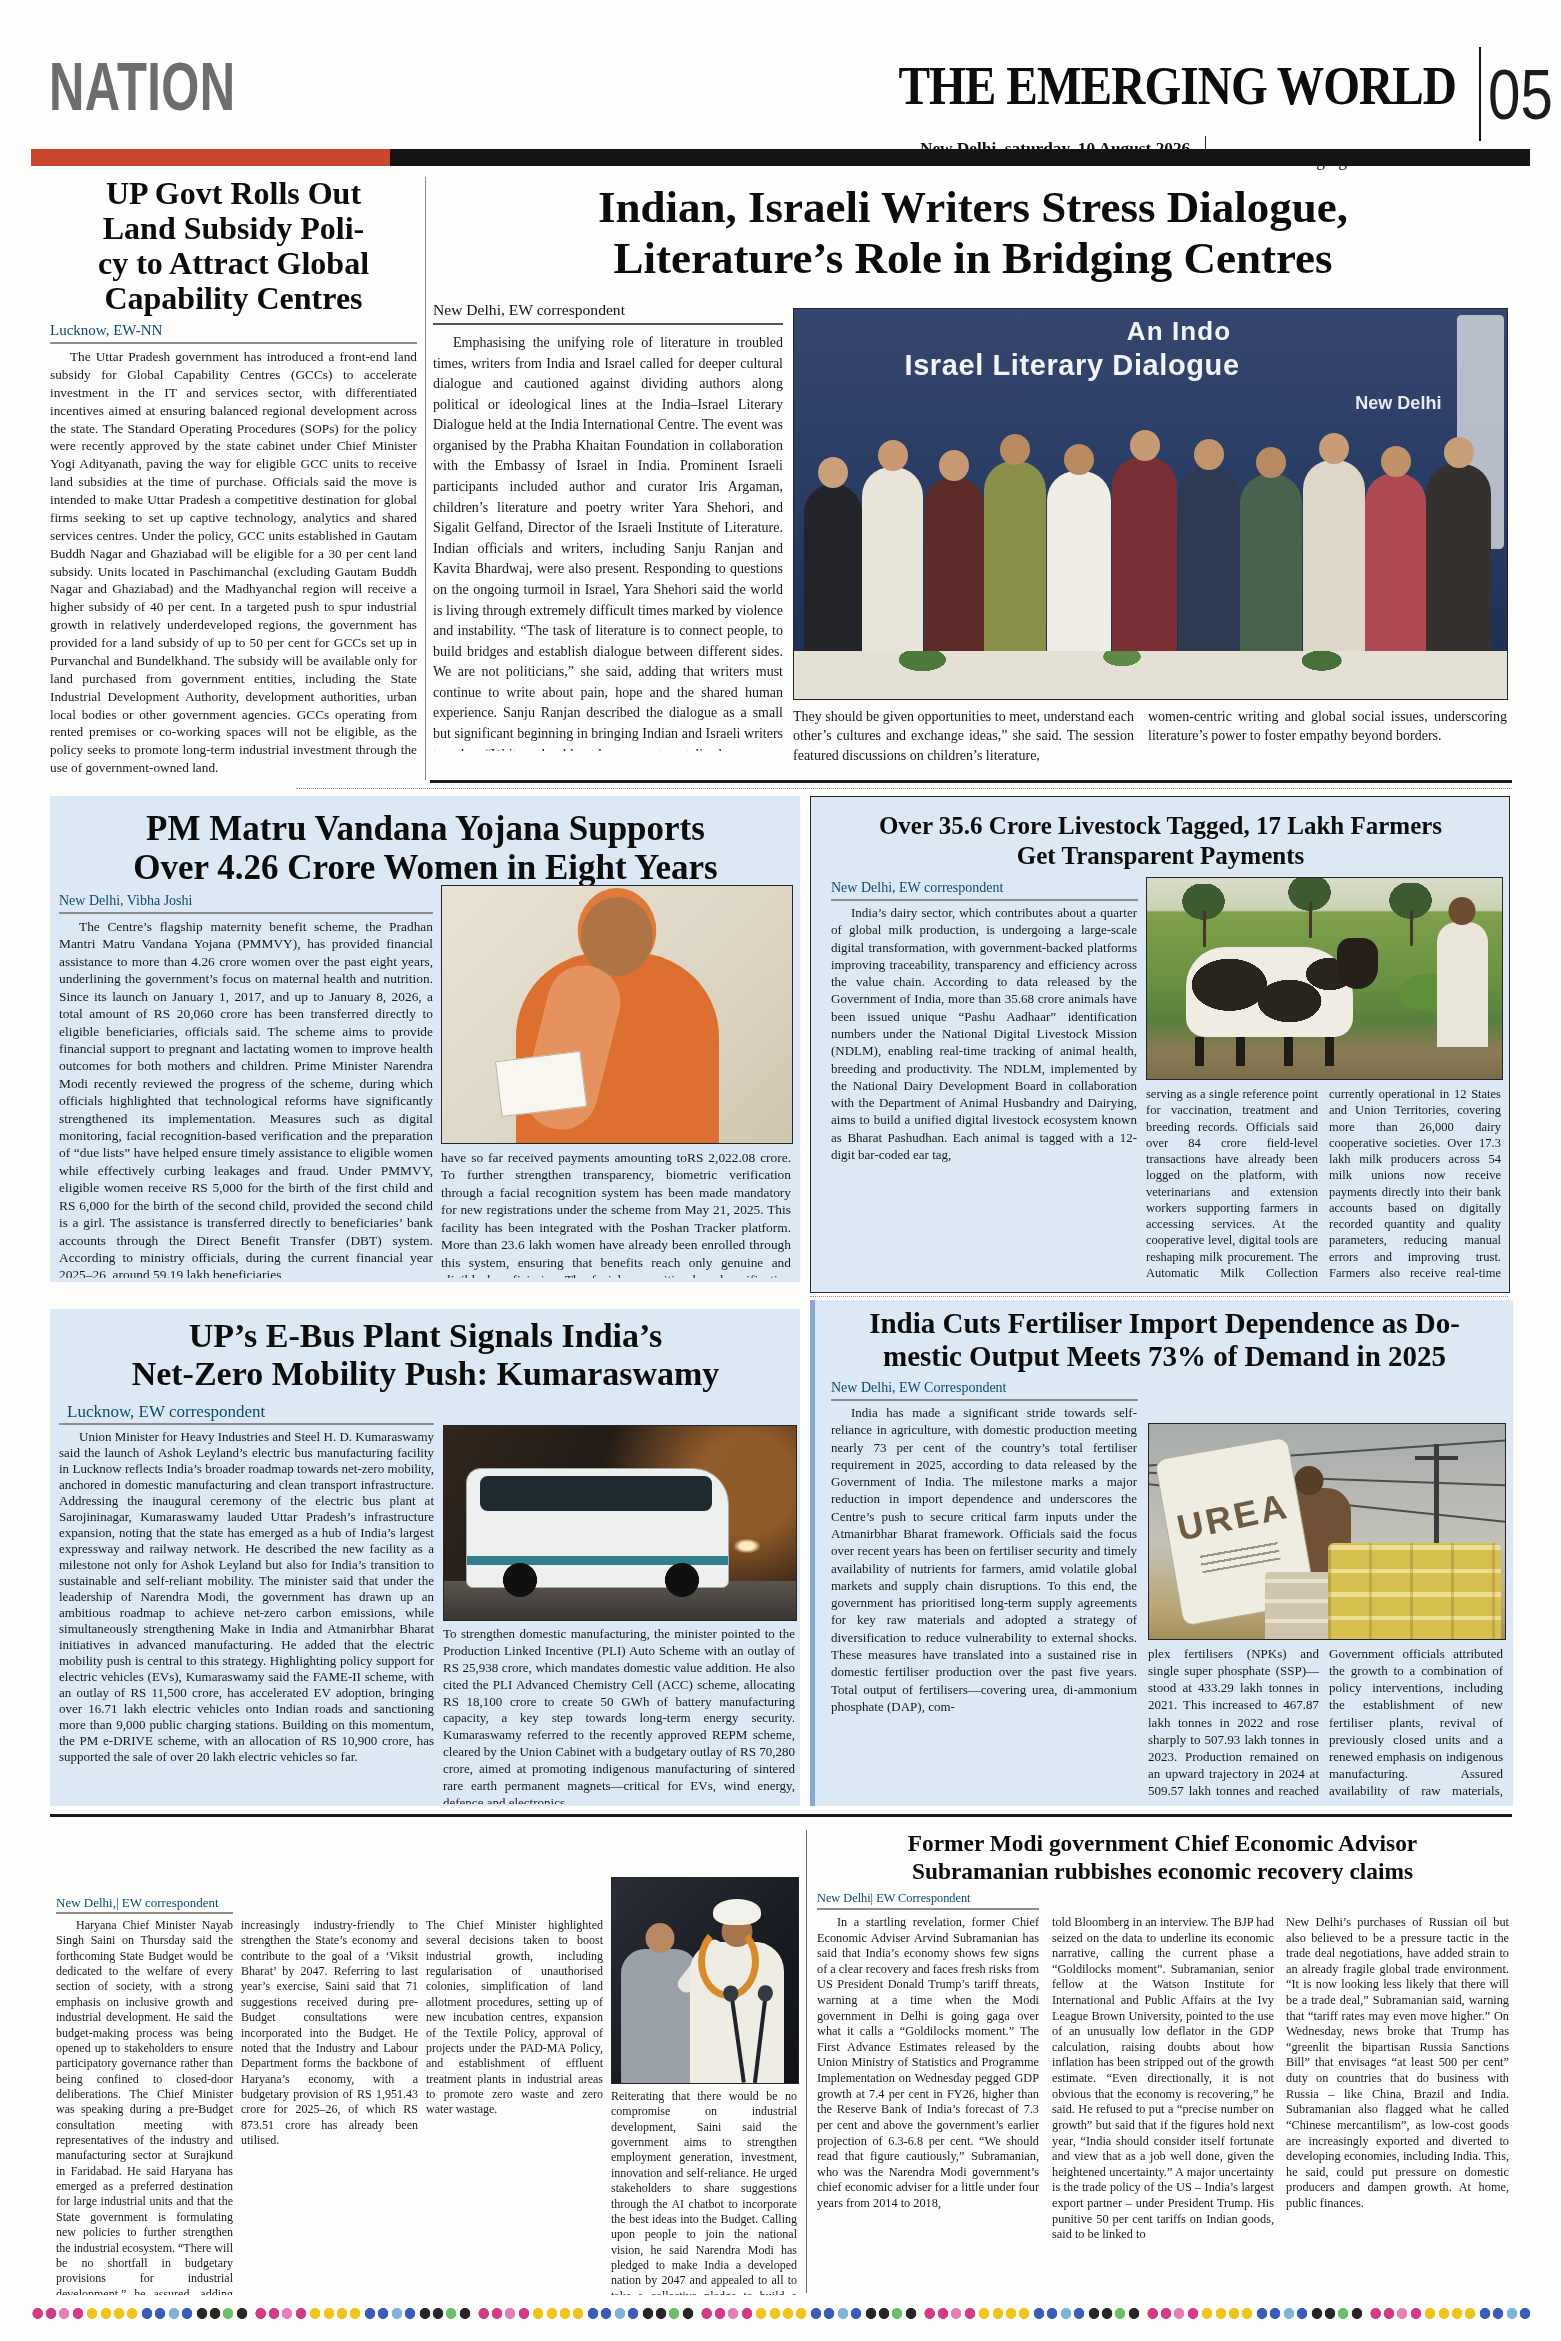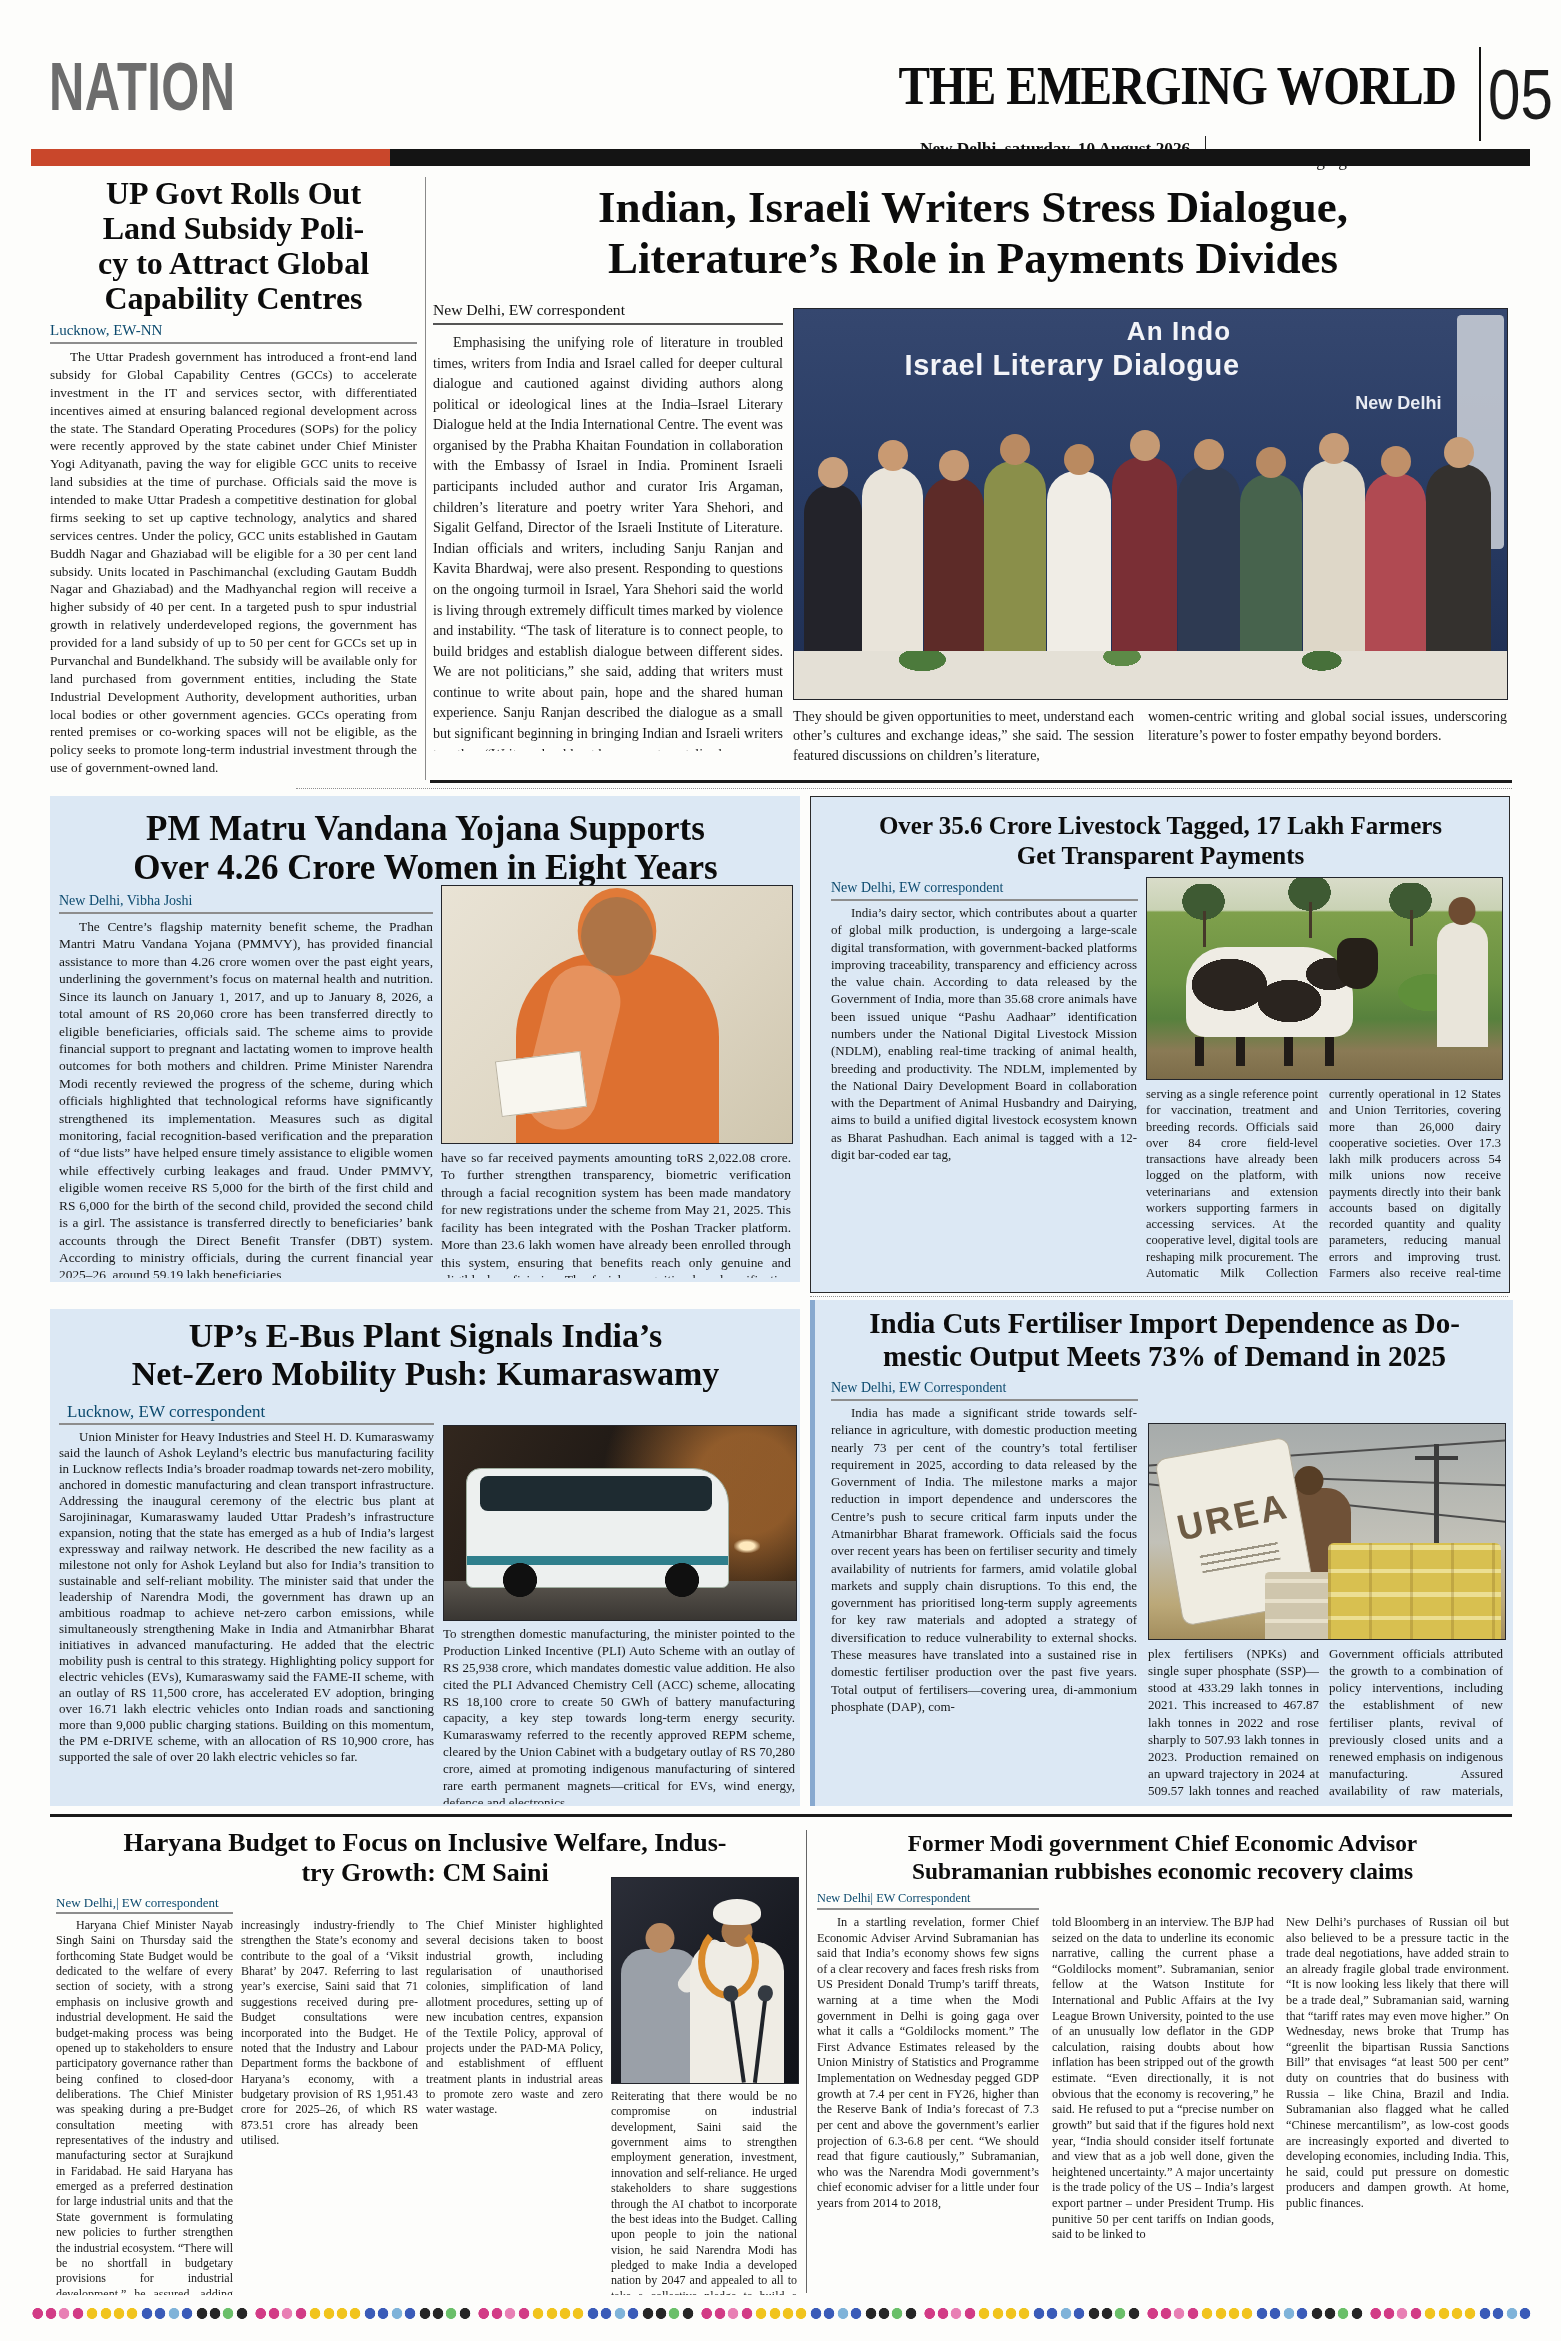--- a/index.html
+++ b/index.html
@@ -142,21 +142,21 @@
 Land Subsidy Poli-
 cy to Attract Global
 Capability Centres</div>
   <div class="abs by" style="left:50px;top:322px;font-size:15px;">Lucknow, EW-NN</div>
   <div class="abs rule" style="left:50px;top:342px;width:367px;height:2.2px;"></div>
   <div class="abs bt" style="left:50px;top:348px;width:367px;height:472px;font-size:13.3px;line-height:1.345;">The Uttar Pradesh government has introduced a front-end land subsidy for Global Capability Centres (GCCs) to accelerate investment in the IT and services sector, with differentiated incentives aimed at ensuring balanced regional development across the state. The Standard Operating Procedures (SOPs) for the policy were recently approved by the state cabinet under Chief Minister Yogi Adityanath, paving the way for eligible GCC units to receive land subsidies at the time of purchase. Officials said the move is intended to make Uttar Pradesh a competitive destination for global firms seeking to set up captive technology, analytics and shared services centres. Under the policy, GCC units established in Gautam Buddh Nagar and Ghaziabad will be eligible for a 30 per cent land subsidy. Units located in Paschimanchal (excluding Gautam Buddh Nagar and Ghaziabad) and the Madhyanchal region will receive a higher subsidy of 40 per cent. In a targeted push to spur industrial growth in relatively underdeveloped regions, the government has provided for a land subsidy of up to 50 per cent for GCCs set up in Purvanchal and Bundelkhand. The subsidy will be available only for land purchased from government entities, including the State Industrial Development Authority, development authorities, urban local bodies or other government agencies. GCCs operating from rented premises or co-working spaces will not be eligible, as the policy seeks to promote long-term industrial investment through the use of government-owned land.</div>
 
   <div class="abs vline" style="left:425px;top:177px;width:1.1px;height:603px;"></div>
 
   <div class="abs hl" style="left:435px;top:182px;width:1076px;font-size:45px;line-height:1.13;">Indian, Israeli Writers Stress Dialogue,
-Literature’s Role in Payments Divides</div>
+Literature’s Role in Bridging Centres</div>
   <div class="abs" style="left:433px;top:301px;font-size:15.6px;color:#101010;">New Delhi, EW correspondent</div>
   <div class="abs" style="left:433px;top:323px;width:350px;height:2.2px;background:#555;"></div>
   <div class="abs bt" style="left:433px;top:333px;width:350px;height:418px;font-size:14px;line-height:1.47;">Emphasising the unifying role of literature in troubled times, writers from India and Israel called for deeper cultural dialogue and cautioned against dividing authors along political or ideological lines at the India–Israel Literary Dialogue held at the India International Centre. The event was organised by the Prabha Khaitan Foundation in collaboration with the Embassy of Israel in India. Prominent Israeli participants included author and curator Iris Argaman, children’s literature and poetry writer Yara Shehori, and Sigalit Gelfand, Director of the Israeli Institute of Literature. Indian officials and writers, including Sanju Ranjan and Kavita Bhardwaj, were also present. Responding to questions on the ongoing turmoil in Israel, Yara Shehori said the world is living through extremely difficult times marked by violence and instability. “The task of literature is to connect people, to build bridges and establish dialogue between different sides. We are not politicians,” she said, adding that writers must continue to write about pain, hope and the shared human experience. Sanju Ranjan described the dialogue as a small but significant beginning in bringing Indian and Israeli writers together. “Writers should not be compartmentalised.</div>
 
   <div class="abs photo" style="left:793px;top:308px;width:713px;height:390px;">
     <div class="wp-bg"></div>
     <div class="wp-t1">An Indo</div>
     <div class="wp-t2">Israel Literary Dialogue</div>
     <div class="wp-t3">New Delhi</div>
     <div class="wp-stand"></div>
@@ -250,22 +250,20 @@
       <span class="ft-bag-lines"></span>
     </div>
     <div class="ft-stack2"></div>
     <div class="ft-stack"></div>
   </div>
   <div class="abs bt ni" style="left:1148px;top:1645px;width:171px;height:158px;font-size:13px;line-height:1.32;">plex fertilisers (NPKs) and single super phosphate (SSP)—stood at 433.29 lakh tonnes in 2021. This increased to 467.87 lakh tonnes in 2022 and rose sharply to 507.93 lakh tonnes in 2023. Production remained on an upward trajectory in 2024 at 509.57 lakh tonnes and reached an all-time high of 524.62 lakh tonnes in 2025.</div>
   <div class="abs bt ni" style="left:1329px;top:1645px;width:174px;height:158px;font-size:13px;line-height:1.32;">Government officials attributed the growth to a combination of policy interventions, including the establishment of new fertiliser plants, revival of previously closed units and a renewed emphasis on indigenous manufacturing. Assured availability of raw materials, supported by long-term .</div>
 
   <div class="abs thickline" style="left:50px;top:1814px;width:1462px;height:3.3px;"></div>
 
-  <div class="abs hl" style="left:54px;top:1828px;width:742px;font-size:26px;line-height:1.15;">Haryana Budget to Focus on Inclusive Welfare, Indus-
-try Growth: CM Saini</div>
   <div class="abs by" style="left:56px;top:1895px;font-size:13px;">New Delhi,| EW correspondent</div>
   <div class="abs rule" style="left:56px;top:1912px;width:177px;height:1.7px;"></div>
   <div class="abs bt" style="left:56px;top:1918px;width:177px;height:377px;font-size:12px;line-height:1.28;">Haryana Chief Minister Nayab Singh Saini on Thursday said the forthcoming State Budget would be dedicated to the welfare of every section of society, with a strong emphasis on inclusive growth and industrial development. He said the budget-making process was being opened up to stakeholders to ensure participatory governance rather than being confined to closed-door deliberations. The Chief Minister was speaking during a pre-Budget consultation meeting with representatives of the industry and manufacturing sector at Surajkund in Faridabad. He said Haryana has emerged as a preferred destination for large industrial units and that the State government is formulating new policies to further strengthen the industrial ecosystem. “There will be no shortfall in budgetary provisions for industrial development,” he assured, adding that the upcoming Budget would be</div>
   <div class="abs bt ni" style="left:241px;top:1918px;width:177px;height:377px;font-size:12px;line-height:1.28;">increasingly industry-friendly to strengthen the State’s economy and contribute to the goal of a ‘Viksit Bharat’ by 2047. Referring to last year’s exercise, Saini said that 71 suggestions received during pre-Budget consultations were incorporated into the Budget. He noted that the Industry and Labour Department forms the backbone of Haryana’s economy, with a budgetary provision of RS 1,951.43 crore for 2025–26, of which RS 873.51 crore has already been utilised.</div>
   <div class="abs bt ni" style="left:426px;top:1918px;width:177px;height:377px;font-size:12px;line-height:1.28;">The Chief Minister highlighted several decisions taken to boost industrial growth, including regularisation of unauthorised colonies, simplification of land allotment procedures, setting up of new incubation centres, expansion of the Textile Policy, approval of projects under the PAD-MA Policy, and establishment of effluent treatment plants in industrial areas to promote zero waste and zero water wastage.</div>
 
   <div class="abs photo" style="left:611px;top:1877px;width:186px;height:205px;">
     <div class="hr-bg"></div>
     <div class="hr-man1"></div>
     <div class="hr-man2"></div>

